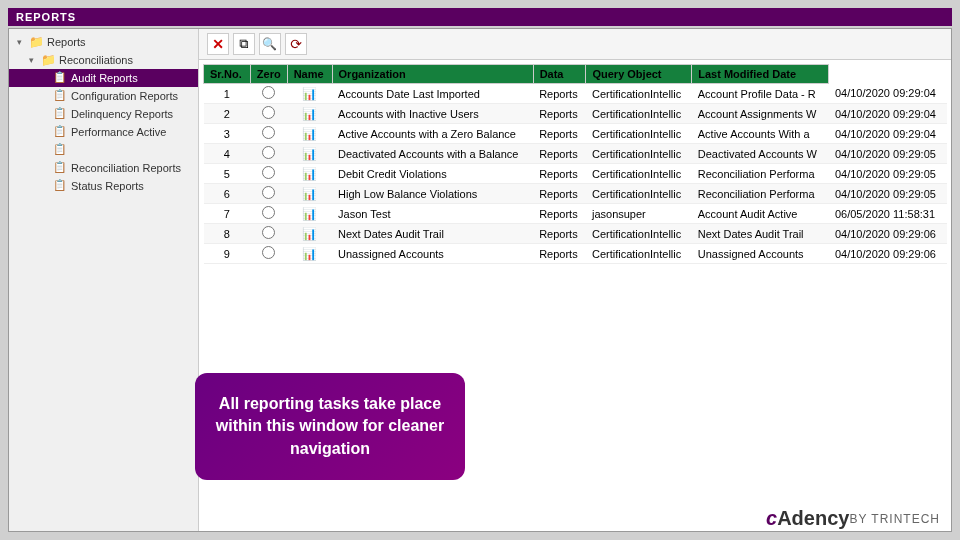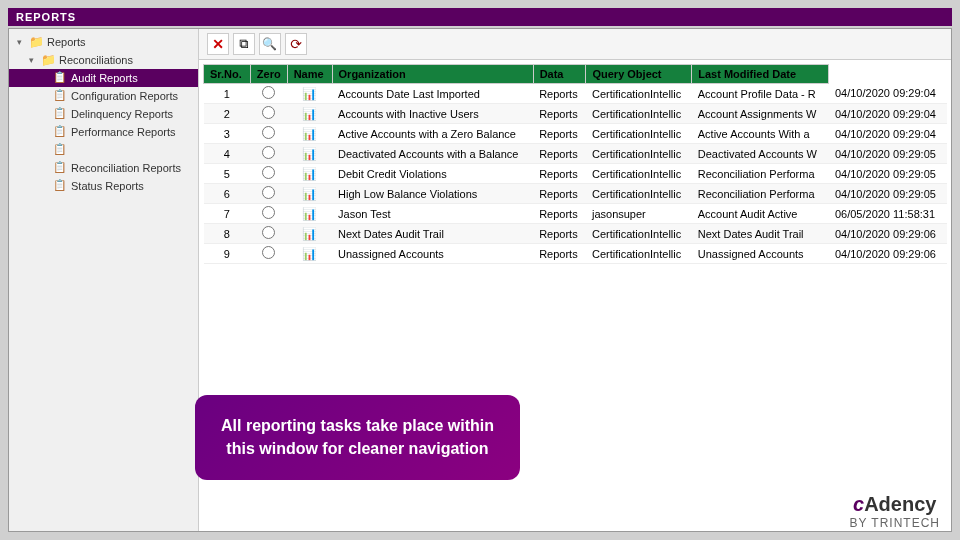--- a/index.html
+++ b/index.html
@@ -158,39 +158,39 @@
     .radio-cell {
       text-align: center;
       width: 20px;
     }
 
     
     .tooltip-bubble {
       position: absolute;
       bottom: 60px;
       left: 195px;
-      width: 325px;
+      width: 270px;
       background: linear-gradient(135deg, #6a0080, #8b0080);
       border-radius: 12px;
       padding: 20px;
       color: white;
       font-size: 16px;
       font-weight: bold;
       text-align: center;
       line-height: 1.4;
       z-index: 100;
     }
 
     
     .logo-area {
       position: absolute;
       bottom: 10px;
       right: 20px;
       display: flex;
-      flex-direction: column;
+      flex-direction: row;
       align-items: center;
     }
 
     .logo-text {
       font-size: 20px;
       font-weight: bold;
       color: #333;
     }
 
     .logo-sub {
@@ -237,21 +237,21 @@
 
       <div class="sidebar-item indent-3">
         <span class="sidebar-expand">&nbsp;</span>
         <span class="sidebar-icon report-icon">📋</span>
         <span>Delinquency Reports</span>
       </div>
 
       <div class="sidebar-item indent-3">
         <span class="sidebar-expand">&nbsp;</span>
         <span class="sidebar-icon report-icon">📋</span>
-        <span>Performance Reports</span>
+        <span>Performance Active</span>
       </div>
 
       <div class="sidebar-item indent-3">
         <span class="sidebar-expand">&nbsp;</span>
         <span class="sidebar-icon report-icon">📋</span>
       </div>
 
       <div class="sidebar-item indent-3">
         <span class="sidebar-expand">&nbsp;</span>
         <span class="sidebar-icon report-icon">📋</span>

